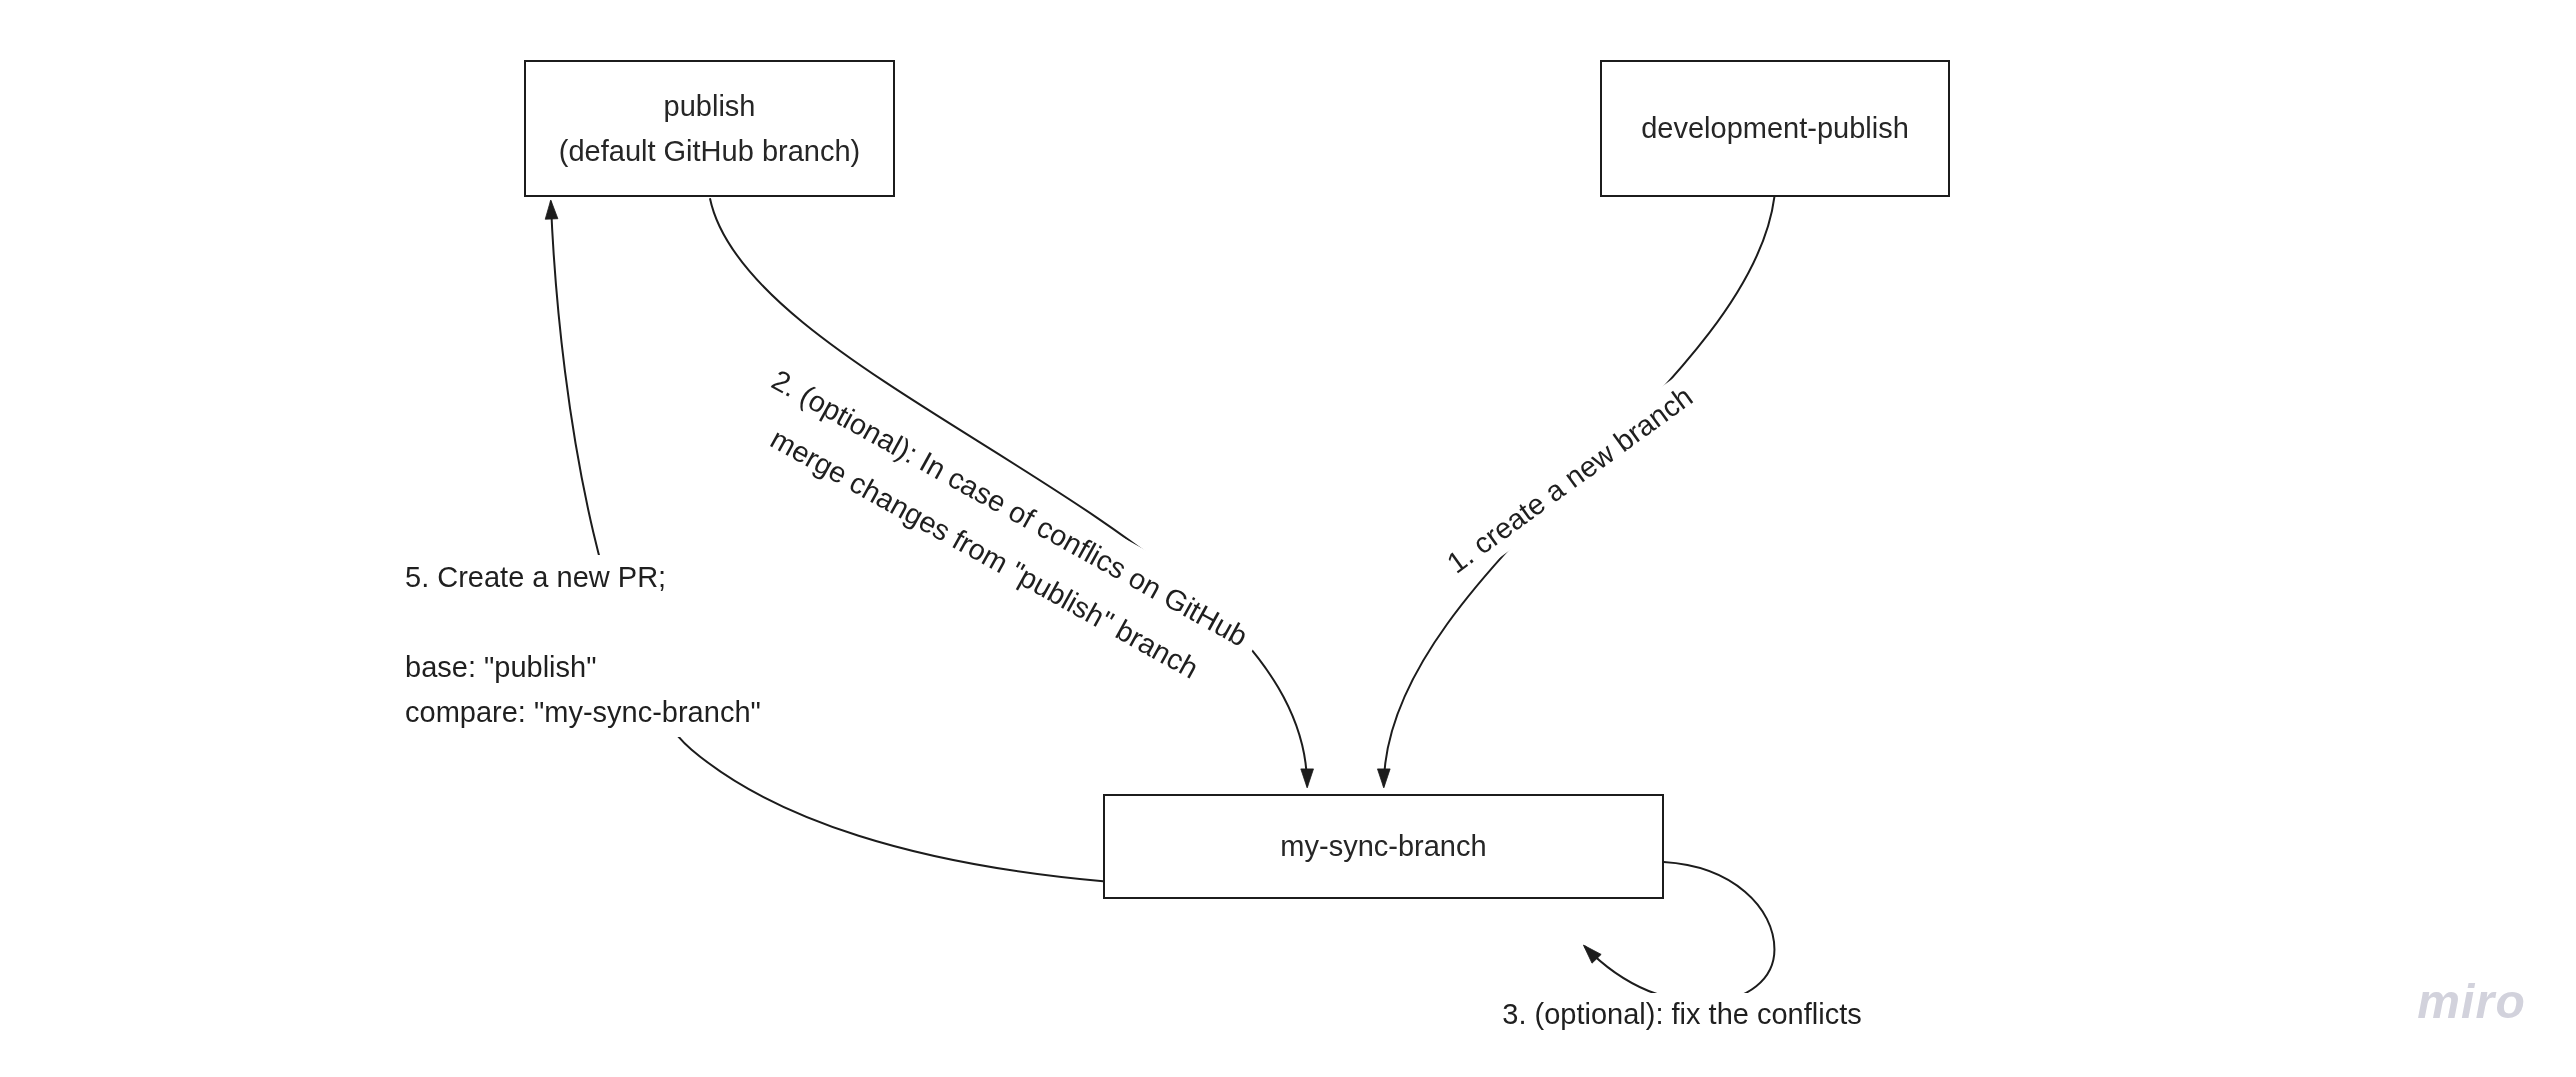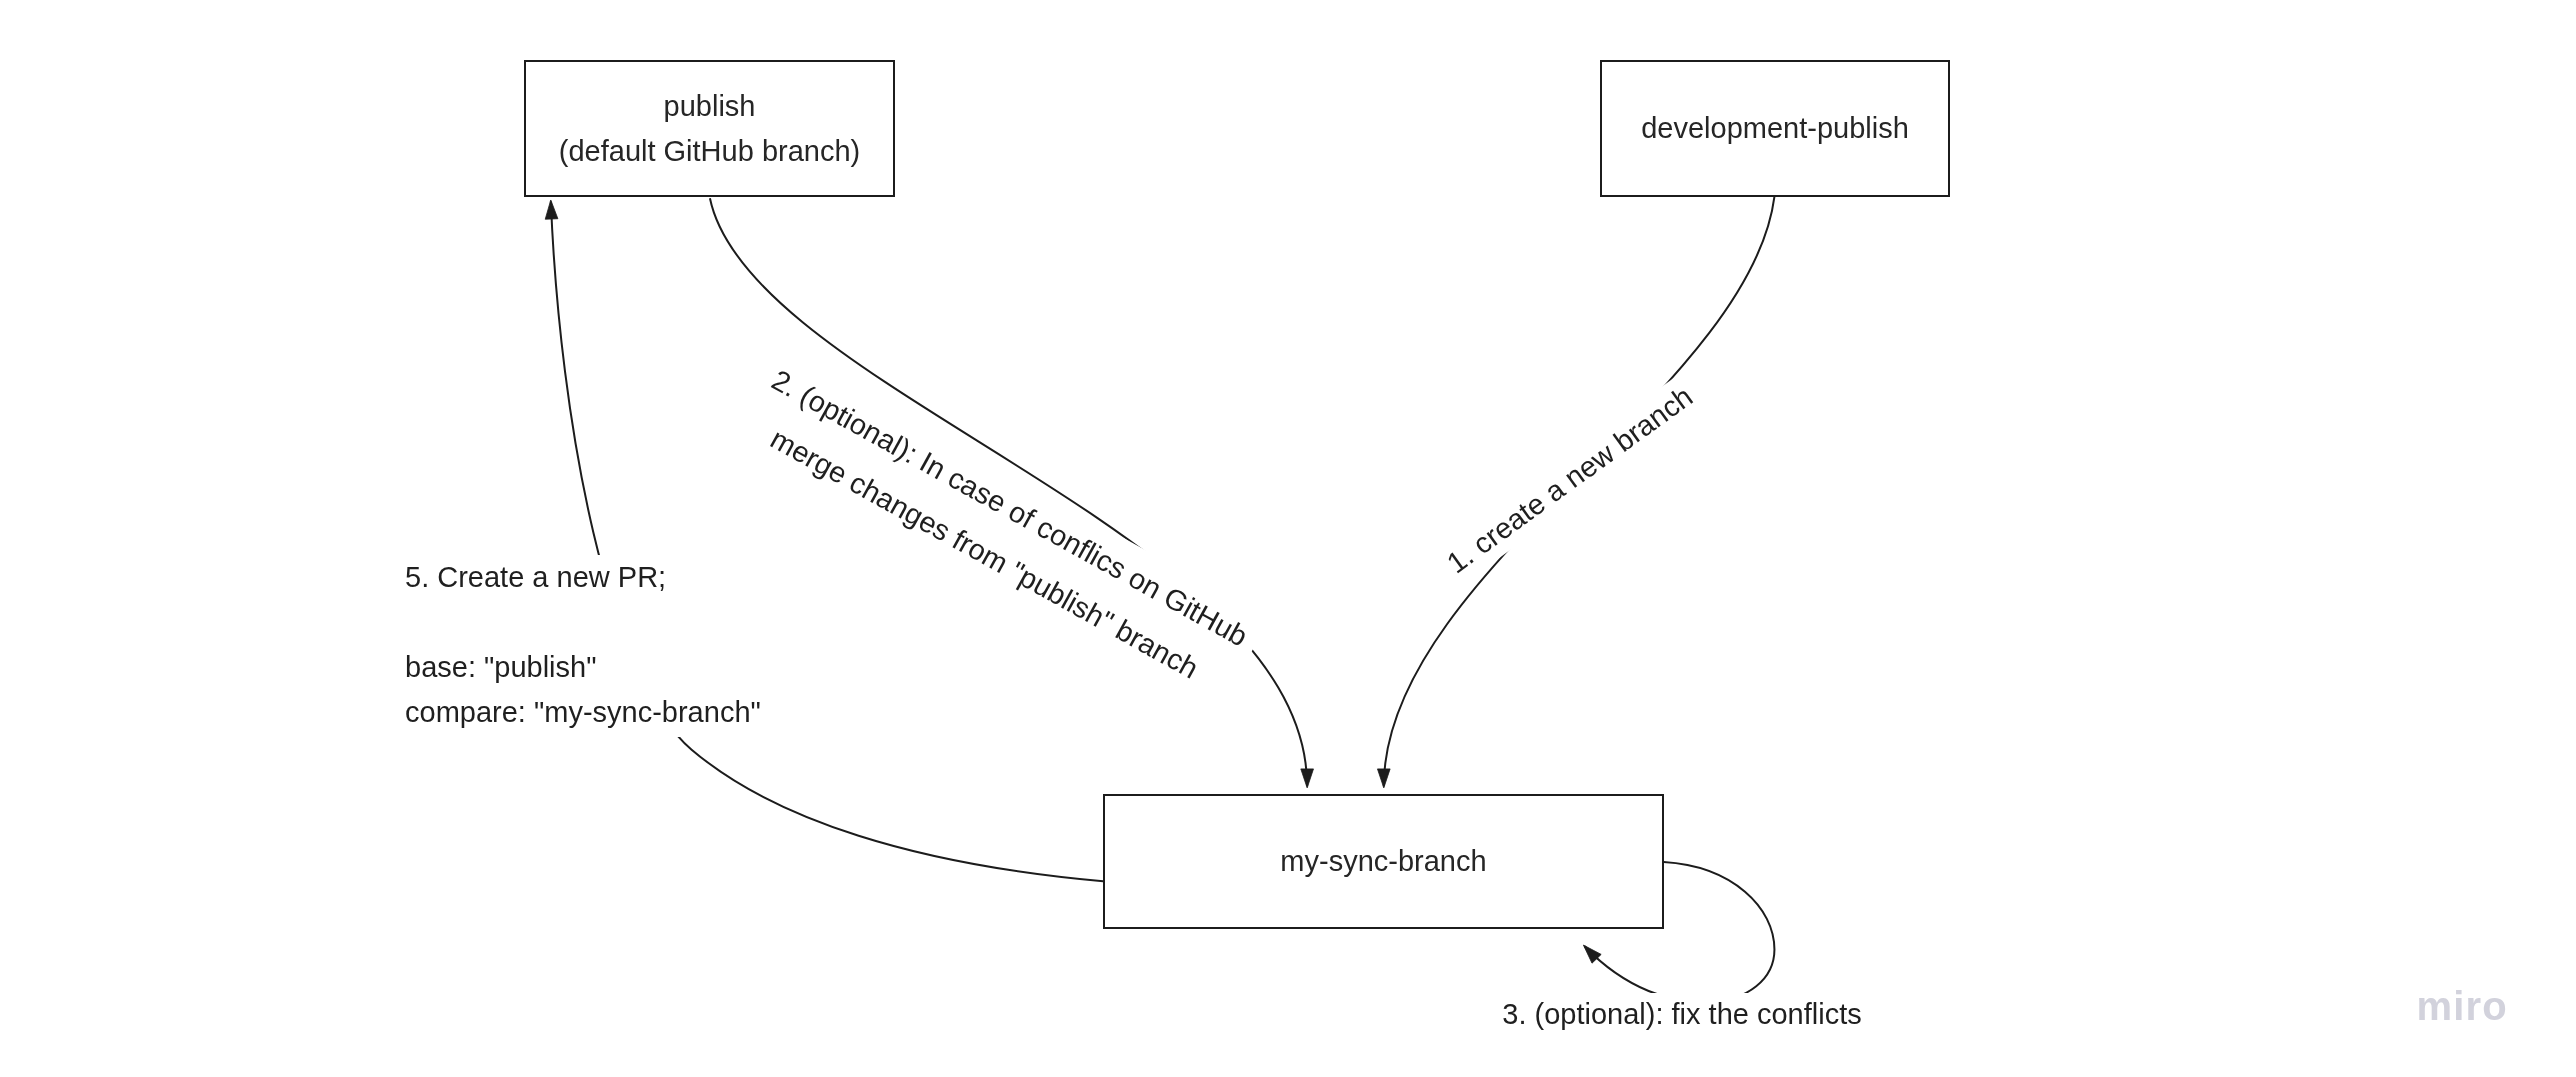--- a/index.html
+++ b/index.html
@@ -32,21 +32,21 @@
     align-items: center;
     justify-content: center;
     text-align: center;
     font-size: 29px;
     line-height: 45px;
     color: #262626;
     z-index: 4;
   }
   #node-publish        { left: 524px;  top: 60px;  width: 371px; height: 137px; }
   #node-dev-publish    { left: 1600px; top: 60px;  width: 350px; height: 137px; }
-  #node-my-sync-branch { left: 1103px; top: 794px; width: 561px; height: 135px; }
+  #node-my-sync-branch { left: 1103px; top: 794px; width: 561px; height: 105px; }
 
   .edge-label {
     position: absolute;
     background: #ffffff;
     font-size: 29px;
     color: #1f1f1f;
     white-space: nowrap;
     z-index: 5;
   }
   #label-step1 {
@@ -72,26 +72,27 @@
     font-size: 29px;
     line-height: 45px;
     white-space: nowrap;
     padding: 0 13.3px 1.7px 0;
     z-index: 5;
   }
   #text-step4 .spacer { height: 45px; }
 
   #watermark {
     position: absolute;
-    right: 68px; bottom: 48px;
-    font-size: 40px;
+    right: 50px; bottom: 48px;
+    font-size: 48px;
     font-weight: bold;
     letter-spacing: 1.2px;
     color: #d2d2dc;
     z-index: 6;
+    font-style: italic;
   }
 </style>
 </head>
 <body>
 
 <div id="board">
 
   <svg id="edges" viewBox="0 0 3092 1293" xmlns="http://www.w3.org/2000/svg">
     <defs>
       <marker id="arrowhead" viewBox="0 0 14 10" refX="12" refY="5" markerWidth="27" markerHeight="19" orient="auto" markerUnits="userSpaceOnUse">

